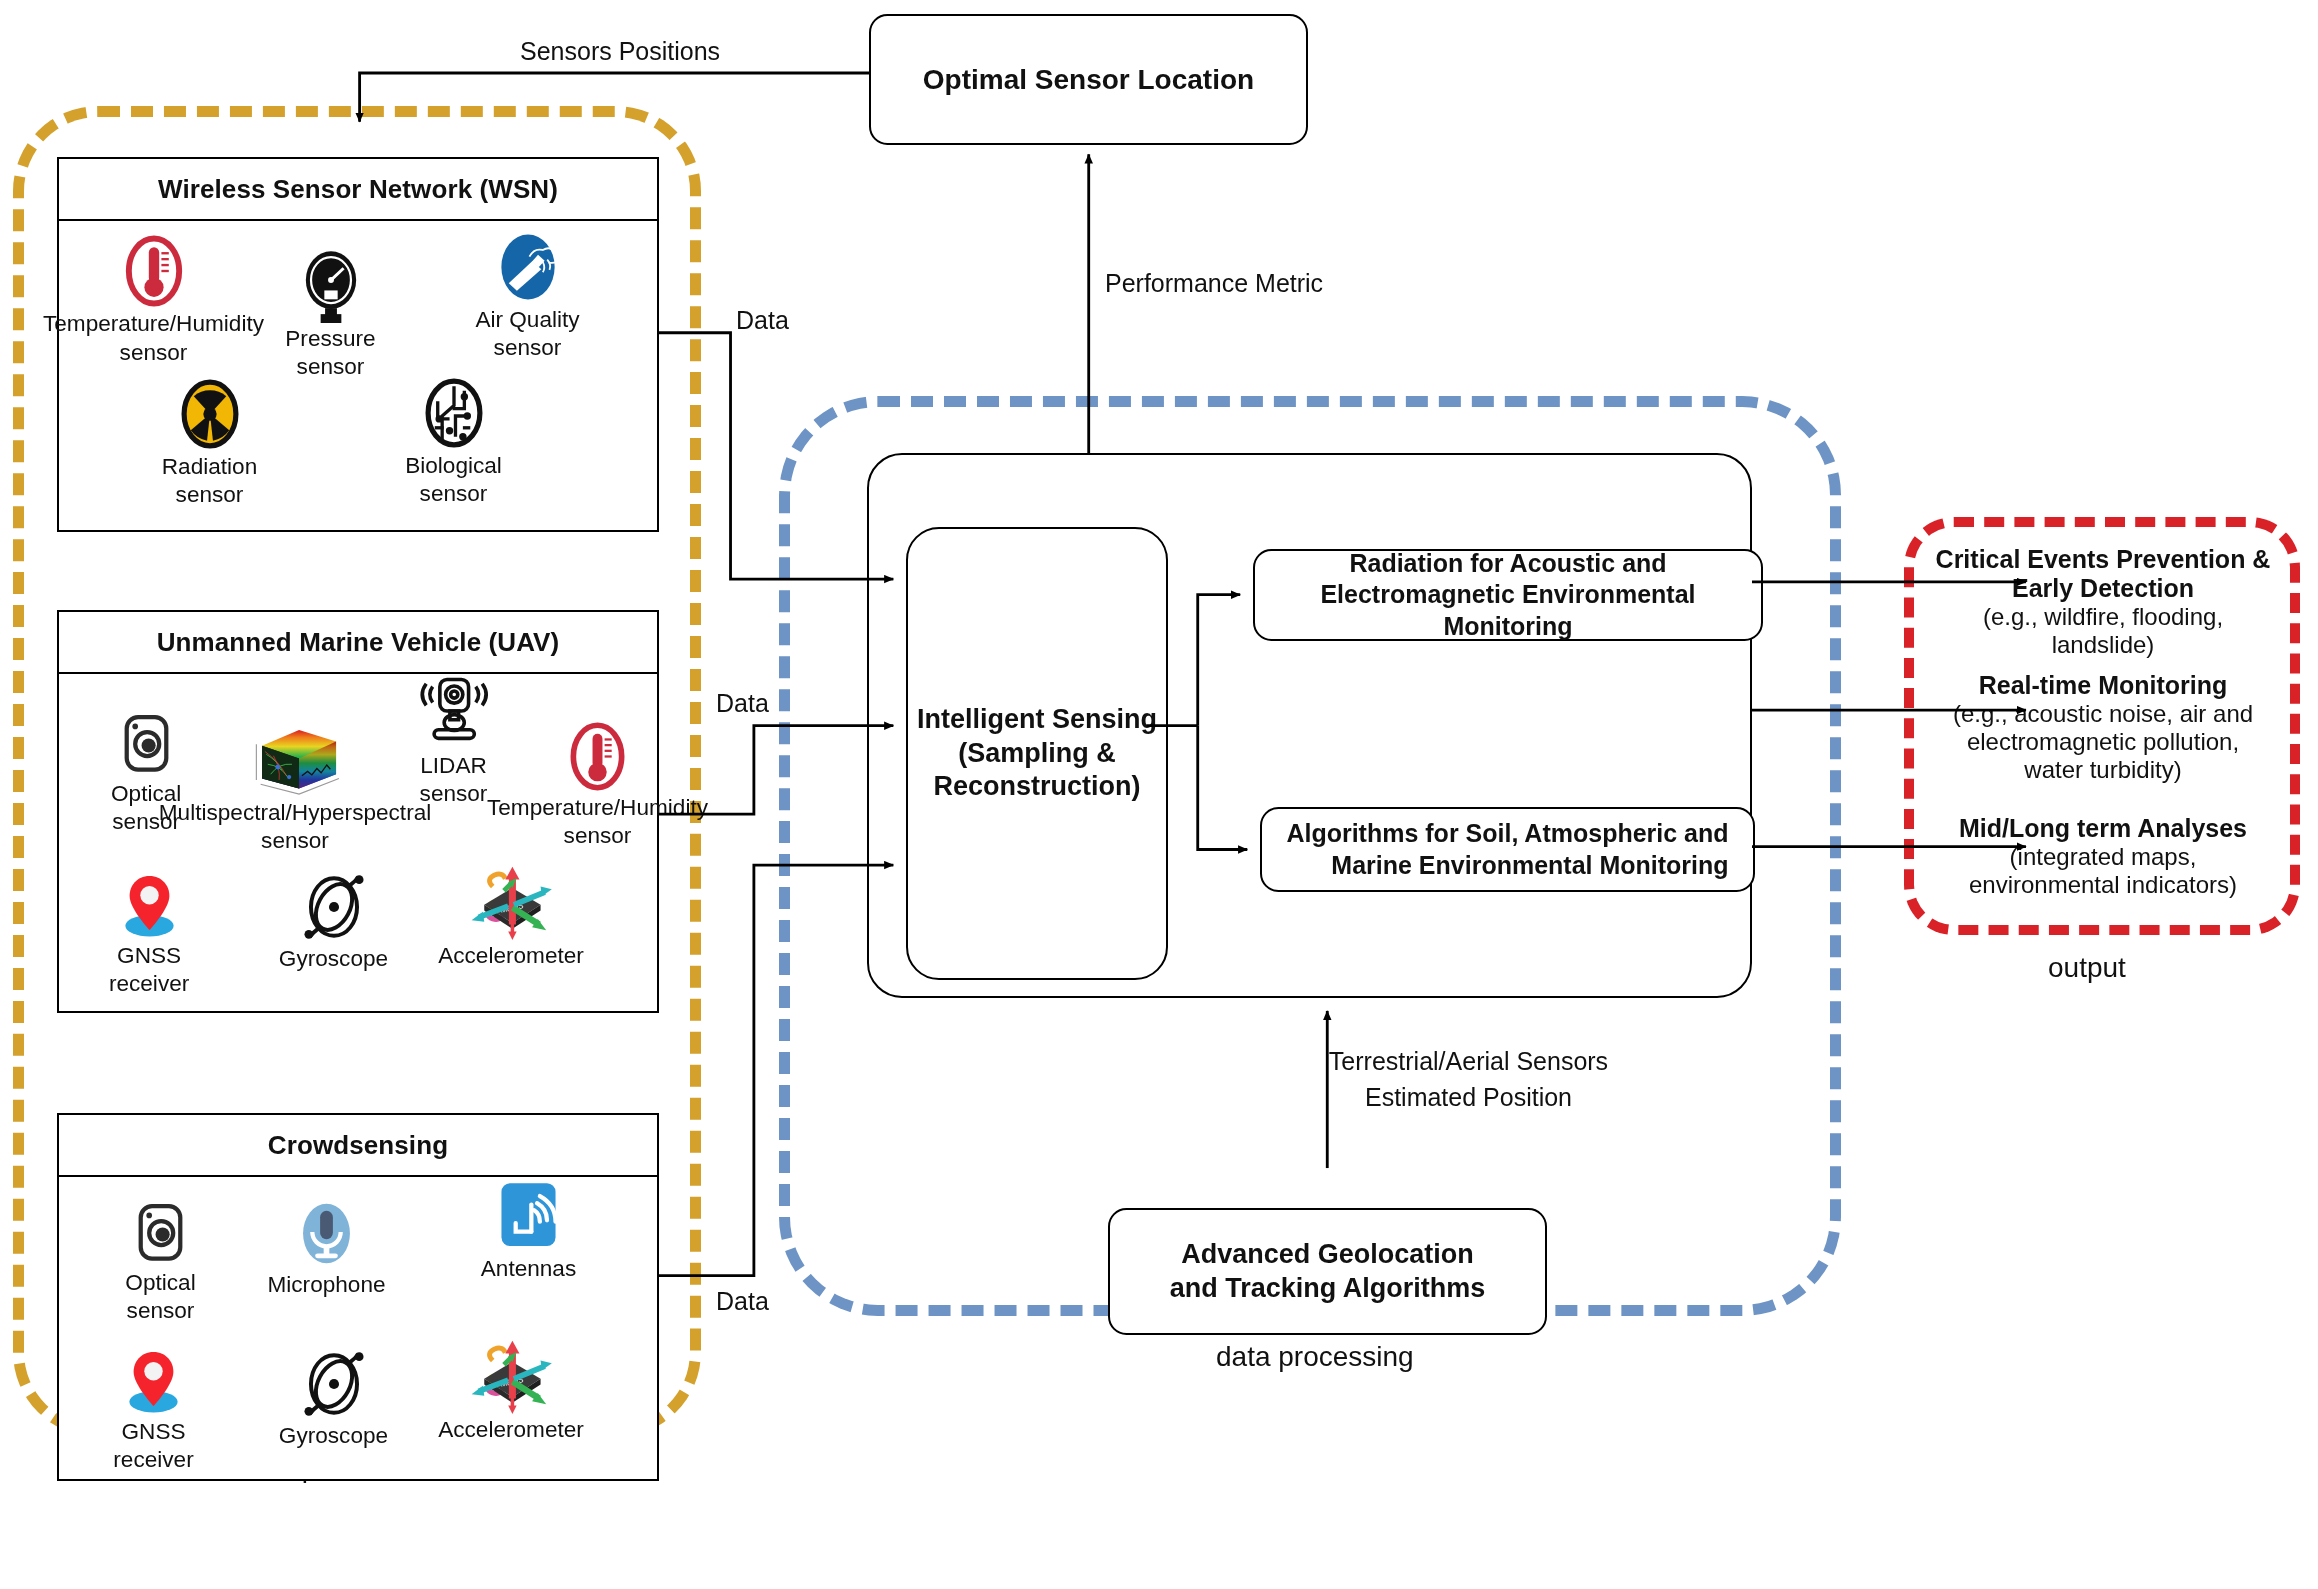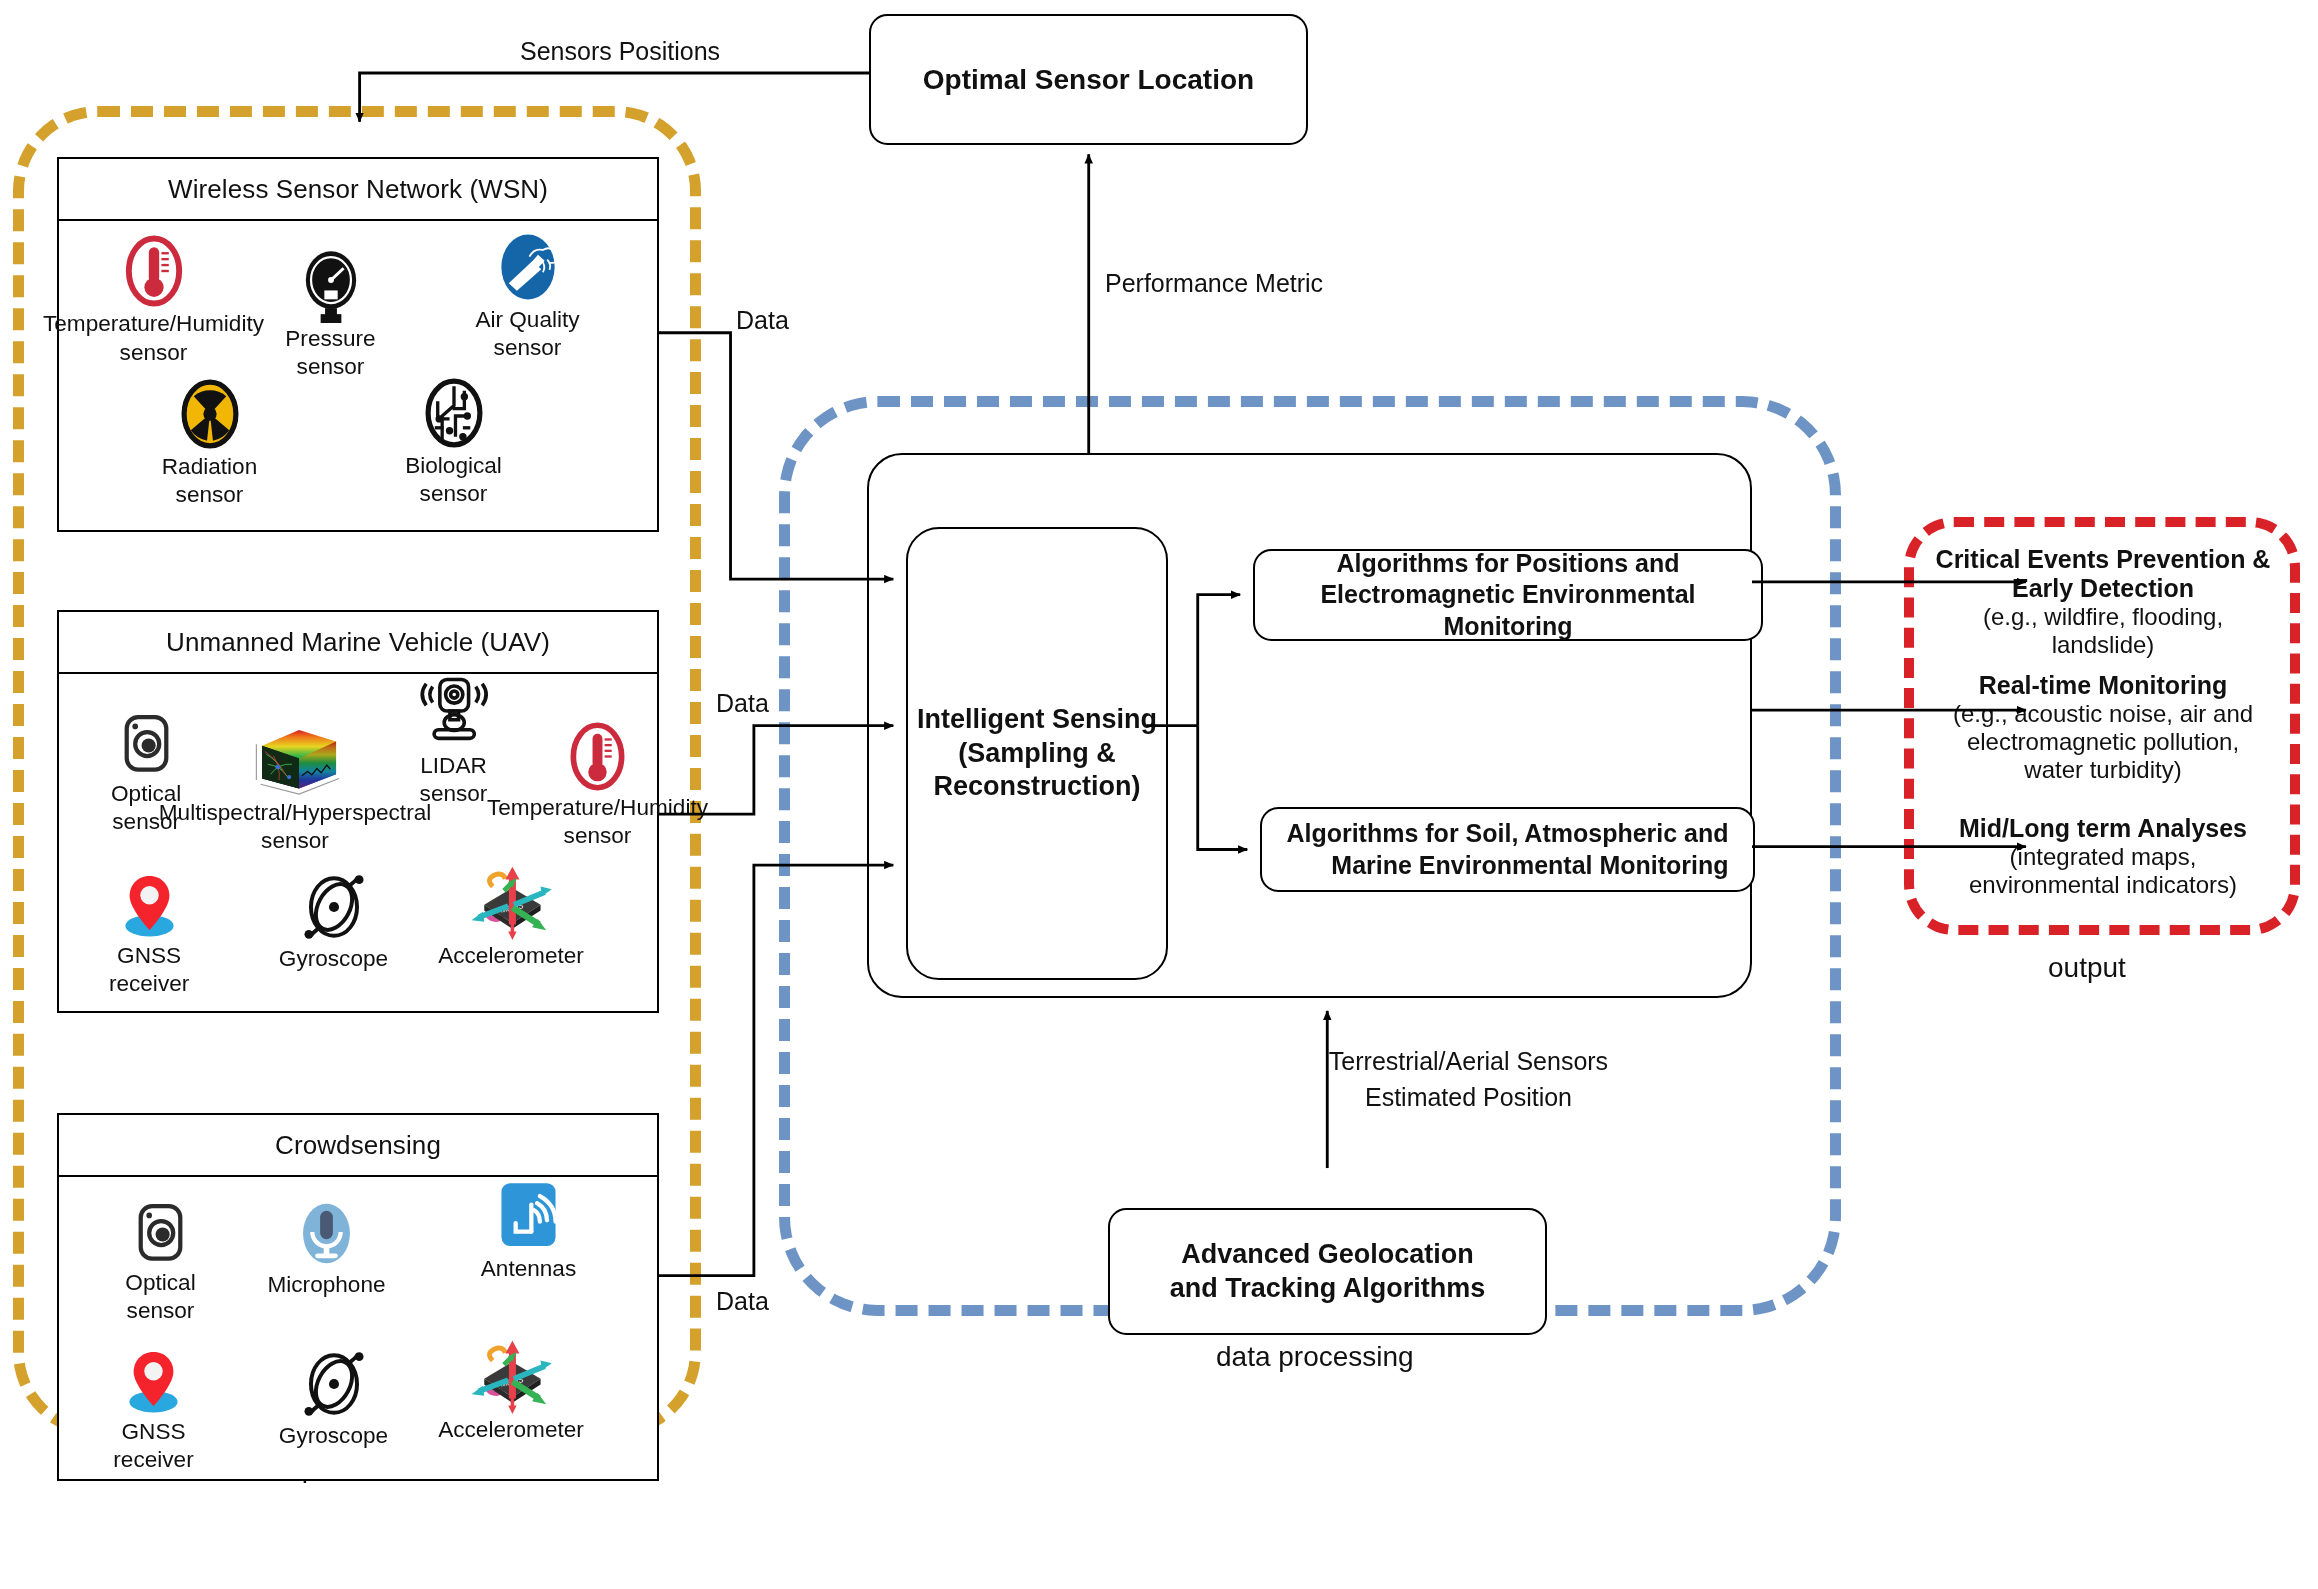--- a/index.html
+++ b/index.html
@@ -14,21 +14,21 @@
       border:11.3px dashed #6D94C4;border-radius:99px;}
   #output-region{left:1904px;top:517px;width:396px;height:418px;
       border:10.6px dashed #D92128;border-radius:50px;}
 
   .region-caption{position:absolute;font-size:28px;color:#111;white-space:nowrap;}
 
   
   .src-card{position:absolute;box-sizing:border-box;border:2.8px solid #000;background:#fff;}
   .src-head{box-sizing:border-box;height:62px;border-bottom:2.8px solid #000;
       display:flex;align-items:center;justify-content:center;
-      font-weight:normal;font-size:26px;letter-spacing:0.1px;color:#111;}
+      font-weight:bold;font-size:26px;letter-spacing:0.1px;color:#111;}
   .src-body{position:relative;height:calc(100% - 62px);}
 
   .sensor{position:absolute;display:flex;flex-direction:column;align-items:center;
       width:149px;text-align:center;}
   .sensor .glyph{height:76px;display:flex;align-items:flex-end;justify-content:center;}
   .sensor .cap{font-size:22.6px;line-height:1.06;margin-top:4.2px;color:#111;white-space:nowrap;}
 
   
   .rbox{position:absolute;box-sizing:border-box;border:2.8px solid #000;background:#fff;
       display:flex;align-items:center;justify-content:center;text-align:center;
@@ -452,21 +452,21 @@
   <div class="rbox" id="sensing-box">
     <div>
       <div>Intelligent Sensing</div>
       <div>(Sampling &amp;</div>
       <div>Reconstruction)</div>
     </div>
   </div>
 
   <div class="rbox" id="algo1-box">
     <div>
-      <div>Algorithms for Positions and</div>
+      <div>Radiation for Acoustic and</div>
       <div>Electromagnetic Environmental Monitoring</div>
     </div>
   </div>
 
   <div class="rbox" id="algo2-box">
     <div>
       <div>Algorithms for Soil, Atmospheric and</div>
       <div>Marine Environmental Monitoring</div>
     </div>
   </div>

